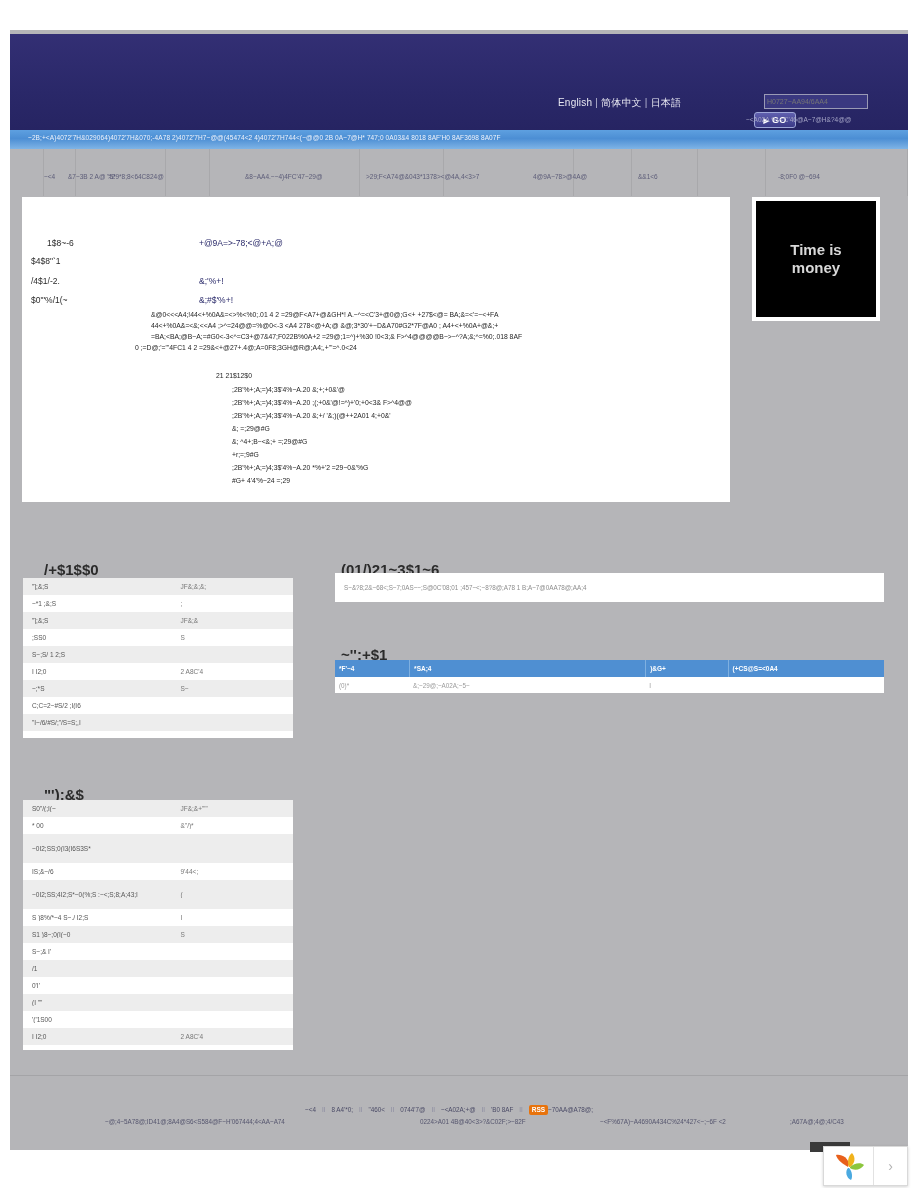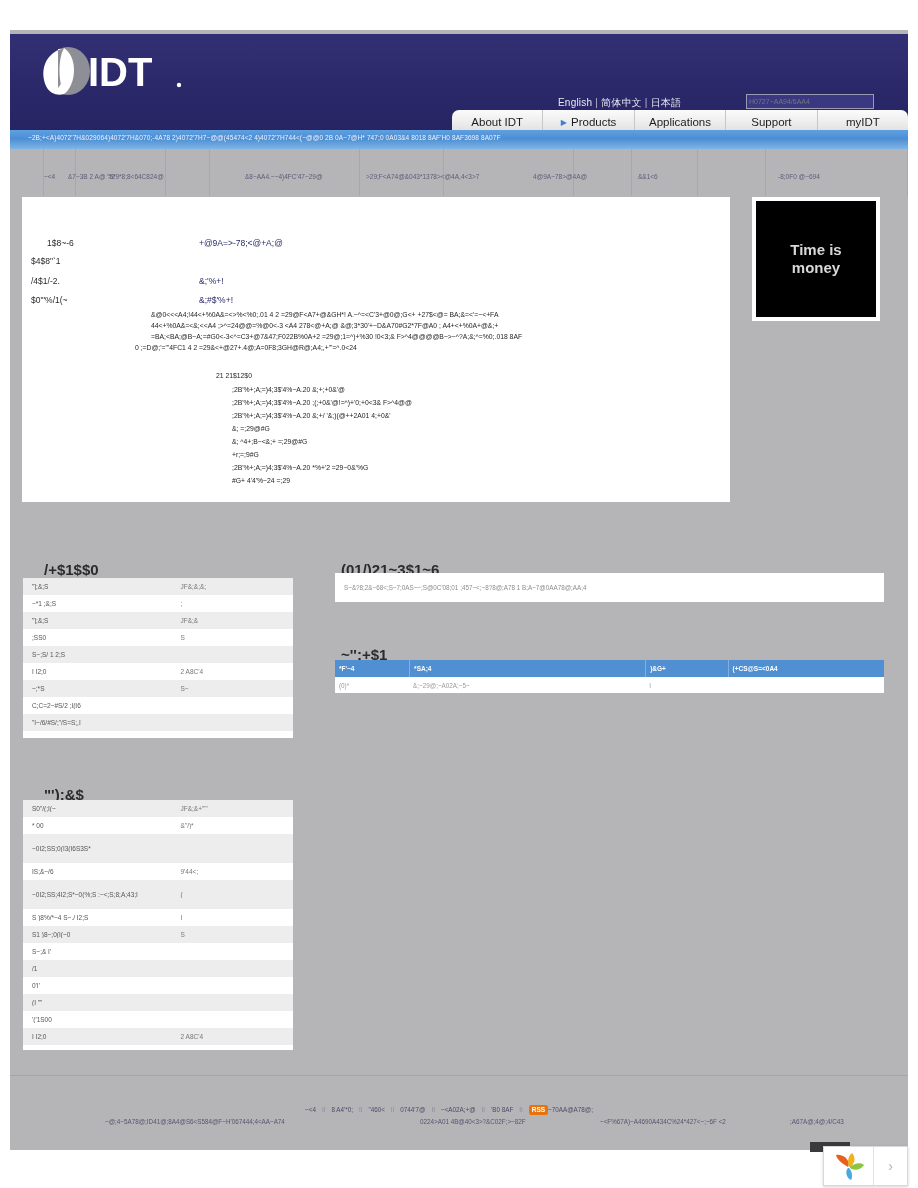--- a/index.html
+++ b/index.html
@@ -33,22 +33,22 @@
   .lang {
     position:absolute; left:548px; top:62px; width:230px;
     color:#e8e8f2; font-size:10px; letter-spacing:.2px;
     white-space:nowrap;
   }
   .lang a { color:#e8e8f2; text-decoration:none; }
   .lang .sep { color:#b9b9d4; padding:0 3px; }
 
   .searchwrap { position:absolute; left:736px; top:58px; width:160px; }
   .searchbox {
-    width:128px; height:15px; border:1px solid #9a9ab5; background:#3a3880;
-    display:inline-block; vertical-align:middle; position:relative;
+    width:104px; height:15px; border:1px solid #9a9ab5; background:#3a3880;
+    display:inline-block; vertical-align:middle; position:relative;margin-left:18px;
   }
   .searchbox input {
     position:absolute; left:2px; top:0; width:100px; height:13px;
     border:0; background:transparent; color:#a9a9c8; font-size:7px;
     font-family:"Liberation Sans", sans-serif; outline:none;
   }
   .gobtn {
     display:inline-block; vertical-align:middle; margin-left:8px;
     width:42px; height:16px; border:1px solid #9fa7d8; border-radius:3px;
     background:linear-gradient(180deg,#5f5fae 0%,#3b3a87 100%);
@@ -219,61 +219,34 @@
 </head>
 <body>
 
 <div id="page">
 
   <div class="shell-shadow"></div>
   <div class="shell"></div>
 
   <div class="header">
 
-    <div class="logo">
-      <svg width="165" height="60" viewBox="0 0 165 60" xmlns="http://www.w3.org/2000/svg">
-        <ellipse cx="40" cy="27" rx="22" ry="24" fill="#8e8e97"></ellipse>
-        <path d="M34 5 C16 10 12 28 18 42 C22 50 30 52 36 50 L36 36 L30 44 L30 5 Z" fill="#ffffff"></path>
-        <path d="M36 4 C30 14 30 38 36 50 C42 46 46 36 46 26 C46 16 42 8 36 4 Z" fill="#ffffff"></path>
-        <text x="60" y="42" font-family="Liberation Sans, sans-serif" font-size="40" font-weight="bold" fill="#ffffff" letter-spacing="0">IDT</text>
-        <circle cx="151" cy="41" r="2.2" fill="#ffffff"></circle>
-      </svg>
-    </div>
 
     <div class="lang">
       <a href="#">English</a><span class="sep">|</span><a href="#">简体中文</a><span class="sep">|</span><a href="#">日本語</a>
     </div>
 
     <div class="searchwrap">
       <span class="searchbox">
         <input type="text" placeholder="H0727~AA94/6AA4" style="">
       </span>
       <span class="gobtn"><span class="tri">▶</span> <span>GO</span></span>
     </div>
     <div class="advlink">~&lt;A02A *H &lt;C'46@A~7@H&amp;?4@@</div>
   </div>
 
-  <div class="navbar">
-    <div class="tab">
-        <span>About IDT</span>
-      </div>
-    <div class="tab">
-        <span class="arrow">▶</span>
-        <span>Products</span>
-      </div>
-    <div class="tab">
-        <span>Applications</span>
-      </div>
-    <div class="tab">
-        <span>Support</span>
-      </div>
-    <div class="tab">
-        <span>myIDT</span>
-      </div>
-  </div>
 
   <div class="bluebar">
     <div class="crumb">~2B;+&lt;A)4072'7H&amp;029064)4072'7H&amp;070;-4A78 2)4072'7H7~@@(45474&lt;2 4)4072'7H744&lt;(~@@0 2B 0A~7@H* 747;0 0A03&amp;4 8018 8AF'H0 8AF3698 8A07F</div>
   </div>
 
   <div class="subnav">
     <div class="cell" style="left:0px;width:34px;"></div>
     <div class="cell" style="left:34px;width:32px;"></div>
     <div class="cell" style="left:66px;width:90px;"></div>
     <div class="cell" style="left:156px;width:44px;"></div>

